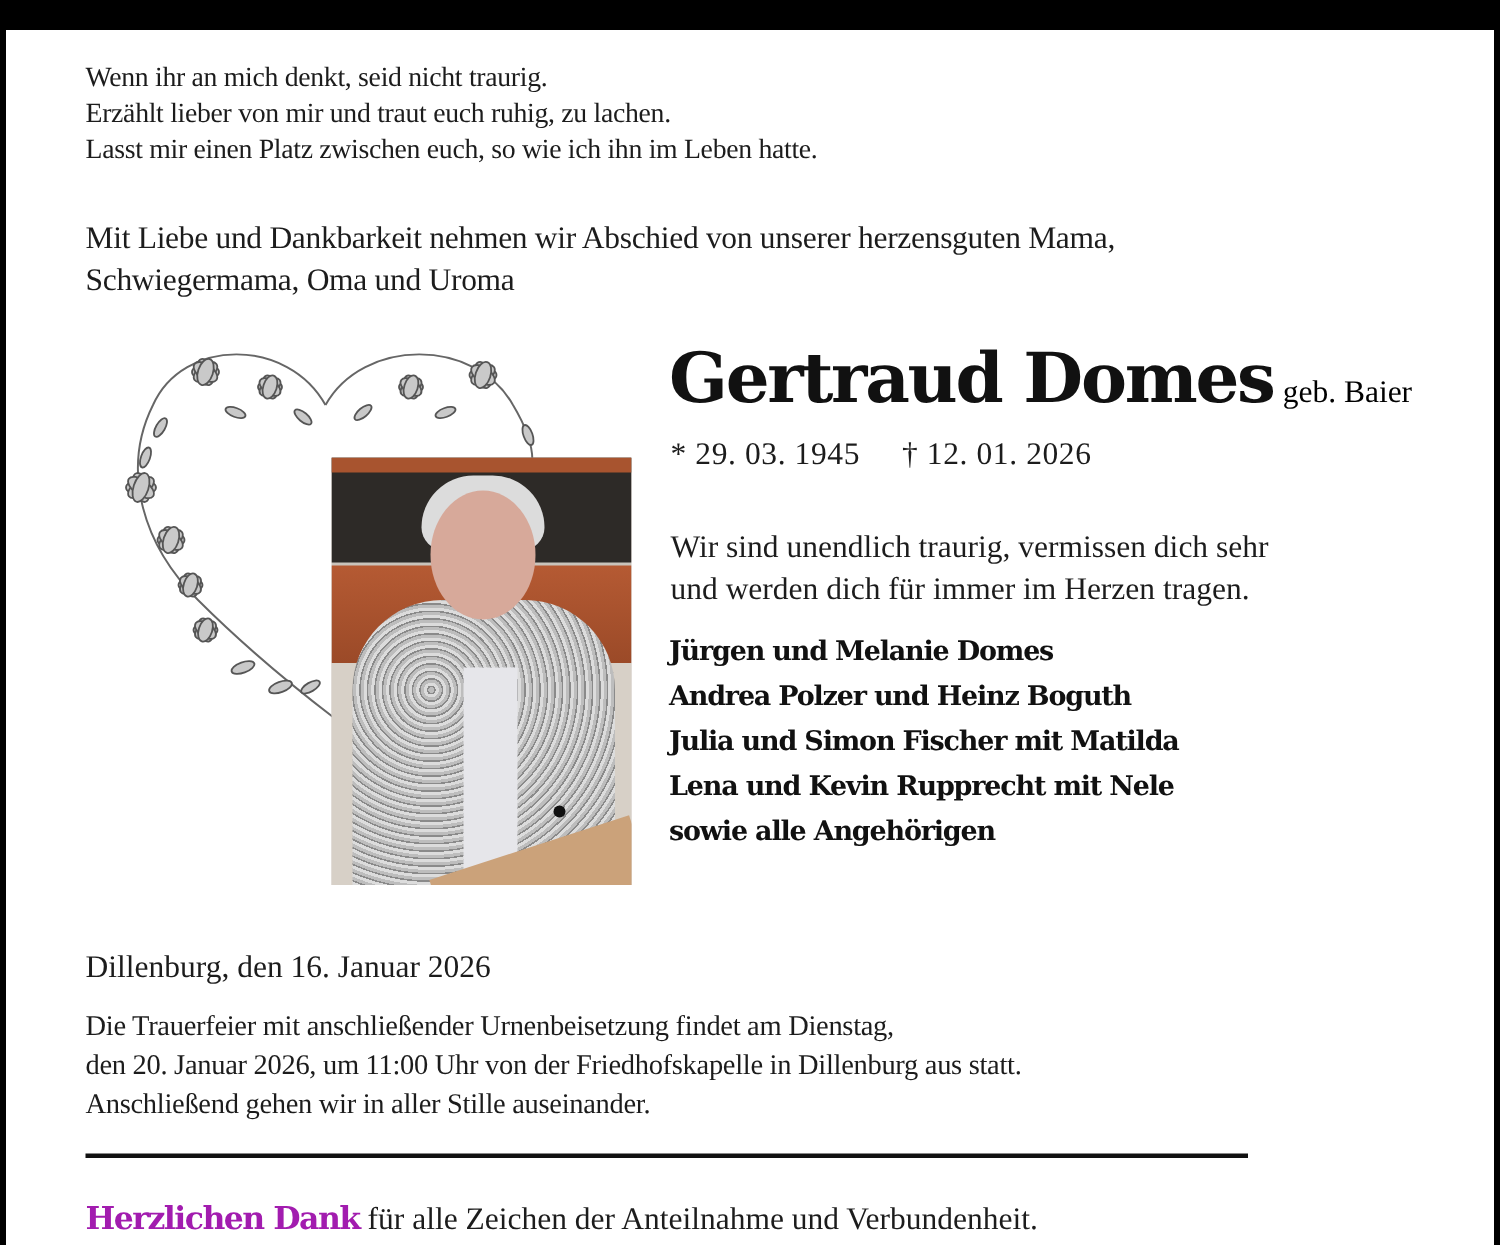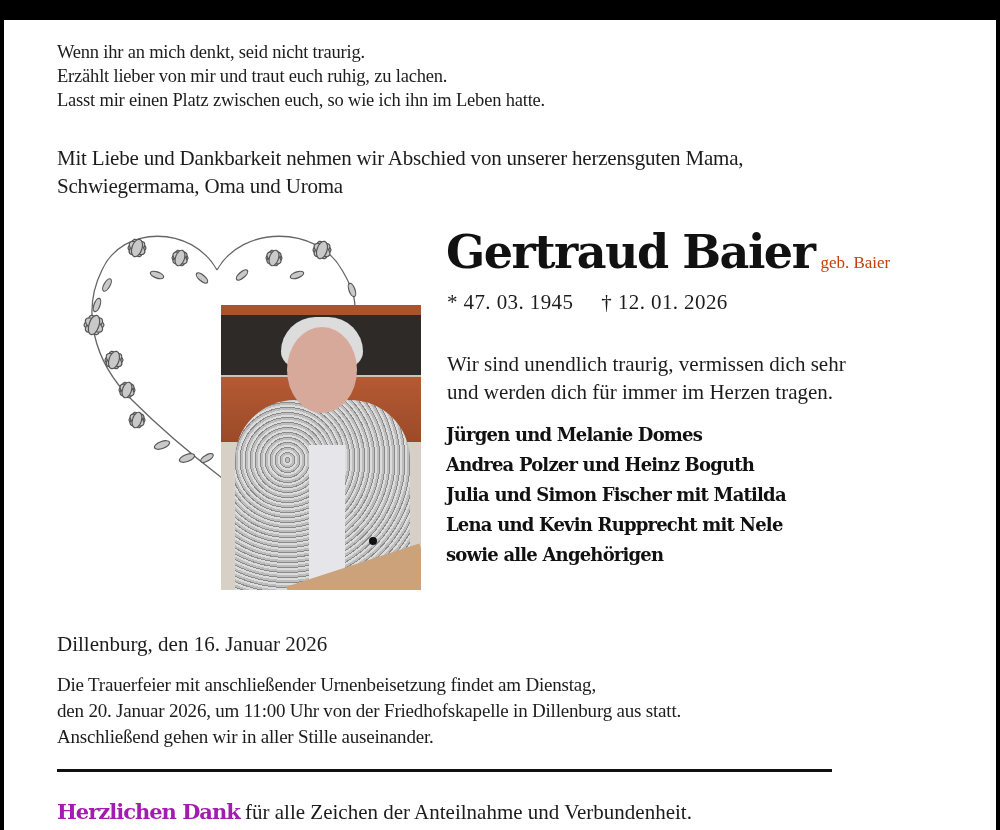--- a/index.html
+++ b/index.html
@@ -6,21 +6,21 @@
   body { width:1000px; height:830px; background:#000; position:relative; overflow:hidden; }
   .card { position:absolute; left:4px; top:20px; width:992px; height:822px; background:#fff; }
   .serif { font-family:"Liberation Serif","DejaVu Serif",serif; color:#1c1c1c; }
   .bold  { font-family:"DejaVu Serif","Liberation Serif",serif; font-weight:bold; color:#111; }
   .abs { position:absolute; white-space:nowrap; }
 
   .poem { left:53px; top:20px; font-size:18.5px; line-height:24px; letter-spacing:-0.2px; }
   .intro { left:53px; top:124px; font-size:21px; line-height:28px; letter-spacing:-0.2px; }
 
   .name { left:442px; top:204px; font-size:46px; letter-spacing:-1.5px; line-height:56px; }
-  .maiden { font-family:"Liberation Serif",serif; font-weight:normal; font-size:17px; letter-spacing:0; margin-left:6px; color:#c2410c; }
+  .maiden { font-family:"Liberation Serif",serif; font-weight:normal; font-size:21px; letter-spacing:0; margin-left:6px; color:#000000; }
   .dates { left:443px; top:270px; font-size:21px; letter-spacing:0.4px; }
   .dates .gap { display:inline-block; width:28px; }
   .mourn { left:443px; top:330px; font-size:21px; line-height:28px; }
   .family { left:442px; top:400px; font-size:18px; line-height:30px; letter-spacing:-0.8px; }
   .family div { white-space:nowrap; }
 
   .place { left:53px; top:612px; font-size:21px; }
   .service { left:53px; top:652px; font-size:19px; line-height:26px; letter-spacing:-0.2px; }
   .rule { position:absolute; left:53px; top:749px; width:775px; height:3px; background:#111; }
   .thanks { left:53px; top:779px; font-size:21px; }
@@ -138,25 +138,25 @@
     <div class="coat"></div>
     <div class="shirt"></div>
     <div class="hair"></div>
     <div class="head"></div>
     <div class="btn1"></div>
     <div class="btn2"></div>
     <div class="table"></div>
   </div>
 
   <div class="abs bold name">
-    <span>Gertraud Baier</span><span class="maiden">geb. Baier</span>
+    <span>Gertraud Domes</span><span class="maiden">geb. Baier</span>
   </div>
 
   <div class="abs serif dates">
-    <span>* 47. 03. 1945</span><span class="gap"></span><span>† 12. 01. 2026</span>
+    <span>* 29. 03. 1945</span><span class="gap"></span><span>† 12. 01. 2026</span>
   </div>
 
   <div class="abs serif mourn">
     <div>Wir sind unendlich traurig, vermissen dich sehr</div>
     <div>und werden dich für immer im Herzen tragen.</div>
   </div>
 
   <div class="abs bold family">
     <div>Jürgen und Melanie Domes</div>
     <div>Andrea Polzer und Heinz Boguth</div>

